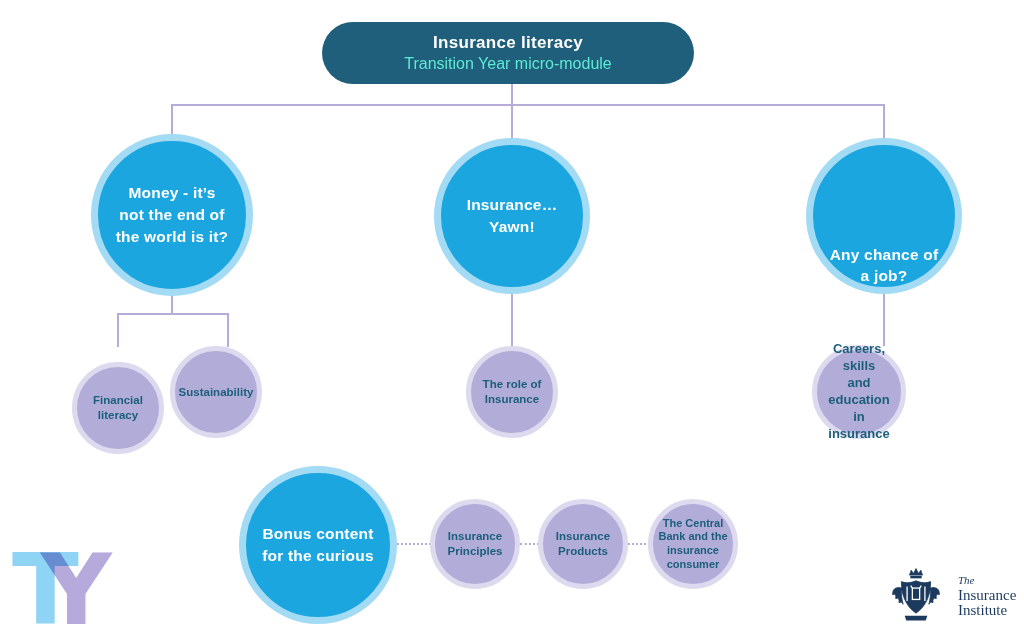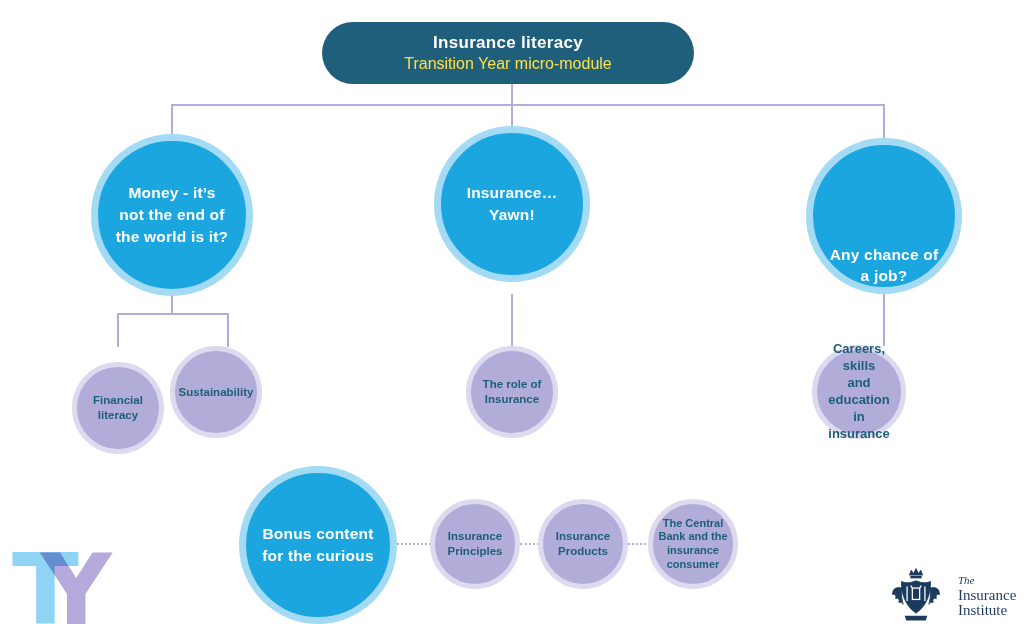--- a/index.html
+++ b/index.html
@@ -8,21 +8,21 @@
     font-family:"Liberation Sans","DejaVu Sans",sans-serif; overflow:hidden;
   }
   
   .header{
     position:absolute; left:322px; top:22px; width:372px; height:62px;
     background:var(--header_bg); border-radius:32px;
     display:flex; flex-direction:column; align-items:center; justify-content:center;
     color:#ffffff; text-align:center;
   }
   .header .title{font-weight:bold; font-size:17px; letter-spacing:.3px;}
-  .header .subtitle{font-size:16px; color:#fde047; margin-top:2px;}
+  .header .subtitle{font-size:16px; color:#5eead4; margin-top:2px;}
 
   
   .line{position:absolute; background:var(--connector);}
   .dotted{position:absolute; border-top:2px dotted var(--connector); height:0;}
 
   
   .circle{
     position:absolute; border-radius:50%; box-sizing:border-box;
     display:flex; align-items:center; justify-content:center; text-align:center;
   }
@@ -76,21 +76,21 @@
 
   <div class="dotted" style="left:397px; top:543px; width:34px;"></div>
   <div class="dotted" style="left:520px; top:543px; width:19px;"></div>
   <div class="dotted" style="left:628px; top:543px; width:22px;"></div>
 
   <div class="circle blue" style="left:91px; top:134px; width:162px; height:162px;">
     <span class="lbl">Money - it’s
 not the end of
 the world is it?</span>
   </div>
-  <div class="circle blue" style="left:434px; top:126px; width:156px; height:156px;">
+  <div class="circle blue" style="left:434px; top:138px; width:156px; height:156px;">
     <span class="lbl">Insurance…
 Yawn!</span>
   </div>
   <div class="circle blue" style="left:806px; top:138px; width:156px; height:156px;align-items:flex-end;">
     <span class="lbl">Any chance of
 a job?</span>
   </div>
   <div class="circle blue" style="left:239px; top:466px; width:158px; height:158px;">
     <span class="lbl">Bonus content
 for the curious</span>

